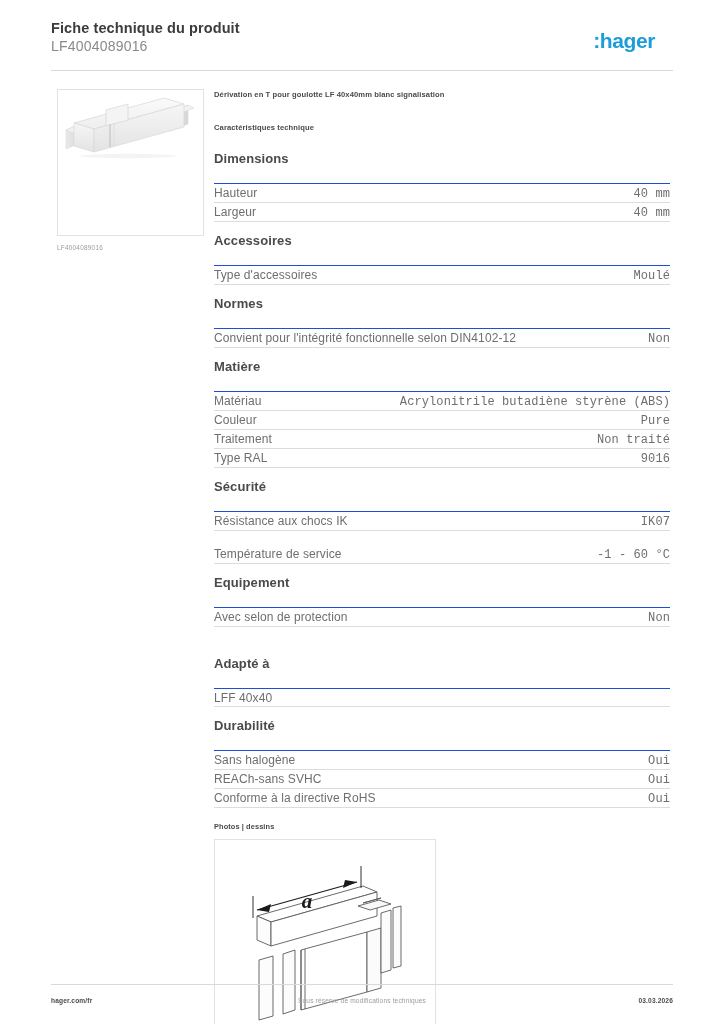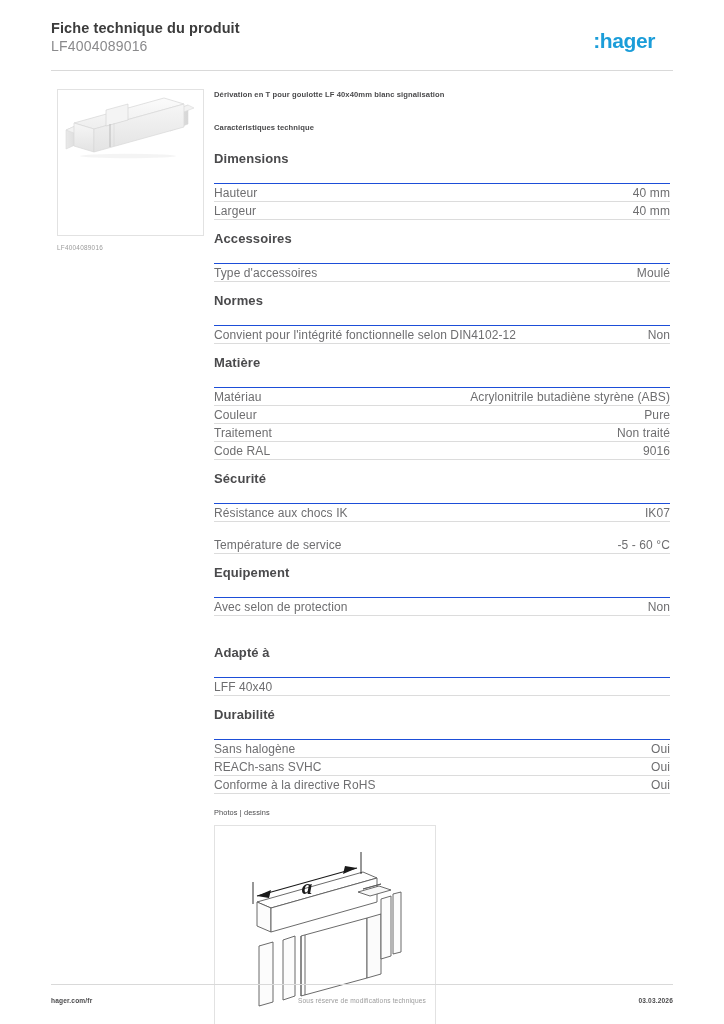--- a/index.html
+++ b/index.html
@@ -131,28 +131,28 @@
     justify-content: space-between;
     align-items: baseline;
     font-size: 12px;
     color: #6e6e70;
     letter-spacing: 0.1px;
     line-height: 10px;
     padding: 3.5px 0 3.5px 0;
     border-bottom: 1px solid #dcdcdc;
   }
   .row .label { white-space: nowrap; }
-  .row .value { white-space: nowrap; text-align: right; }
+  .row .value { white-space: nowrap; text-align: right; font-family: Liberation Mono, monospace; }
 
   .gap-lg { height: 18px; }
 
   
   .drawing-title {
     font-size: 7.4px;
-    font-weight: normal;
+    font-weight: bold;
     color: #4a4a4c;
     letter-spacing: 0.1px;
     line-height: 10px;
     margin: 0 0 7px 0;
   }
   .drawing-box {
     width: 222px;
     height: 226px;
     border: 1px solid #e2e2e2;
     box-sizing: border-box;
@@ -280,35 +280,35 @@
           </div>
           <div class="row">
             <span class="label">Couleur</span>
             <span class="value">Pure</span>
           </div>
           <div class="row">
             <span class="label">Traitement</span>
             <span class="value">Non traité</span>
           </div>
           <div class="row">
-            <span class="label">Code RAL</span>
+            <span class="label">Type RAL</span>
             <span class="value">9016</span>
           </div>
         </div>
         <div class="group">
           <div class="group-title">Sécurité</div>
           <div class="row">
             <span class="label">Résistance aux chocs IK</span>
             <span class="value">IK07</span>
           </div>
         </div>
         <div class="group">
           <div class="row">
             <span class="label">Température de service</span>
-            <span class="value">-5 - 60 °C</span>
+            <span class="value">-1 - 60 °C</span>
           </div>
         </div>
         <div class="group">
           <div class="group-title">Equipement</div>
           <div class="row">
             <span class="label">Avec selon de protection</span>
             <span class="value">Non</span>
           </div>
         </div>
         <div class="gap-lg"></div>

